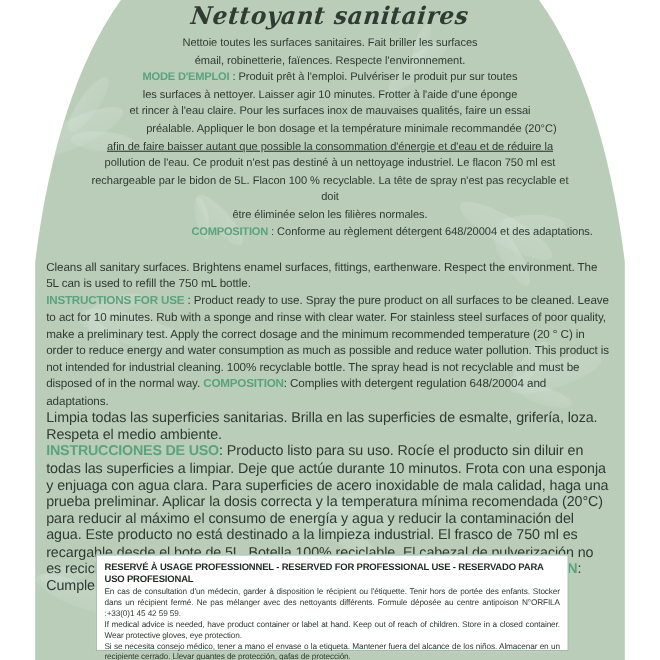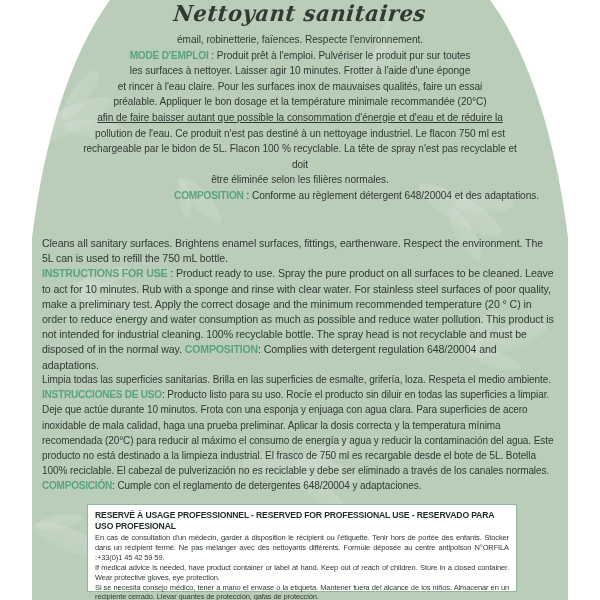--- a/index.html
+++ b/index.html
@@ -65,21 +65,21 @@
     line-height: 15.6px;
     color: #2e3a33;
     letter-spacing: -0.05px;
   }
   .block-fr p { margin: 0; }
   .fr-l1 { width: 330px; margin-left: auto !important; margin-right: auto !important; }
   .fr-l2 { width: 300px; margin-left: auto !important; margin-right: auto !important; }
   .fr-l3 { width: 370px; margin-left: auto !important; margin-right: auto !important; }
   .fr-l4 { width: 385px; margin-left: auto !important; margin-right: auto !important; }
   .fr-l5 { width: 400px; margin-left: auto !important; margin-right: auto !important; }
-  .fr-l6 { width: 412px; margin-left: -6px !important; }
+  .fr-l6 { width: 412px; margin-left: -6px !important; text-align: right; }
   .fr-l7 { width: 424px; margin-left: -12px !important; text-decoration: underline; }
   .fr-l8 { width: 440px; margin-left: -20px !important; }
   .fr-l9 { width: 452px; margin-left: -26px !important; }
   .fr-l12 { width: 478px; margin-left: -39px !important; text-align: center; }
   .fr-l13 { width: 478px; margin-left: -39px !important; text-align: right; }
 
   
   .block-en {
     position: absolute;
     left: 42px;
@@ -93,21 +93,21 @@
   }
   .block-en p { margin: 0; }
 
   
   .block-es {
     position: absolute;
     left: 42px;
     top: 372px;
     width: 514px;
     text-align: left;
-    font-size: 10px;
+    font-size: 13px;
     line-height: 15.2px;
     color: #2e3a33;
     letter-spacing: -0.08px;
   }
   .block-es p { margin: 0; }
 
   .section-heading {
     color: #5aa37f;
     font-weight: 700;
     letter-spacing: -0.2px;
@@ -223,20 +223,21 @@
         </g>
       </g>
     </g>
   </svg>
 
   <div id="content">
 
     <div class="product-title">Nettoyant sanitaires</div>
 
     <div class="block-fr">
+      <p class="fr-l1">Nettoie toutes les surfaces sanitaires. Fait briller les surfaces</p>
       <p class="fr-l2">émail, robinetterie, faïences. Respecte l'environnement.</p>
       <p class="fr-l3"><span class="section-heading">MODE D'EMPLOI</span><span> : </span><span>Produit prêt à l'emploi. Pulvériser le produit pur sur toutes</span></p>
       <p class="fr-l4">les surfaces à nettoyer. Laisser agir 10 minutes. Frotter à l'aide d'une éponge</p>
       <p class="fr-l5">et rincer à l'eau claire. Pour les surfaces inox de mauvaises qualités, faire un essai</p>
       <p class="fr-l6">préalable. Appliquer le bon dosage et la température minimale recommandée (20°C)</p>
       <p class="fr-l7">afin de faire baisser autant que possible la consommation d'énergie et d'eau et de réduire la</p>
       <p class="fr-l8">pollution de l'eau. Ce produit n'est pas destiné à un nettoyage industriel. Le flacon 750 ml est</p>
       <p class="fr-l9">rechargeable par le bidon de 5L. Flacon 100 % recyclable. La tête de spray n'est pas recyclable et doit</p>
       <p class="fr-l12">être éliminée selon les filières normales.</p>
       <p class="fr-l13"><span class="section-heading">COMPOSITION</span><span> :  </span><span>Conforme au règlement détergent 648/20004 et des adaptations.</span></p>

